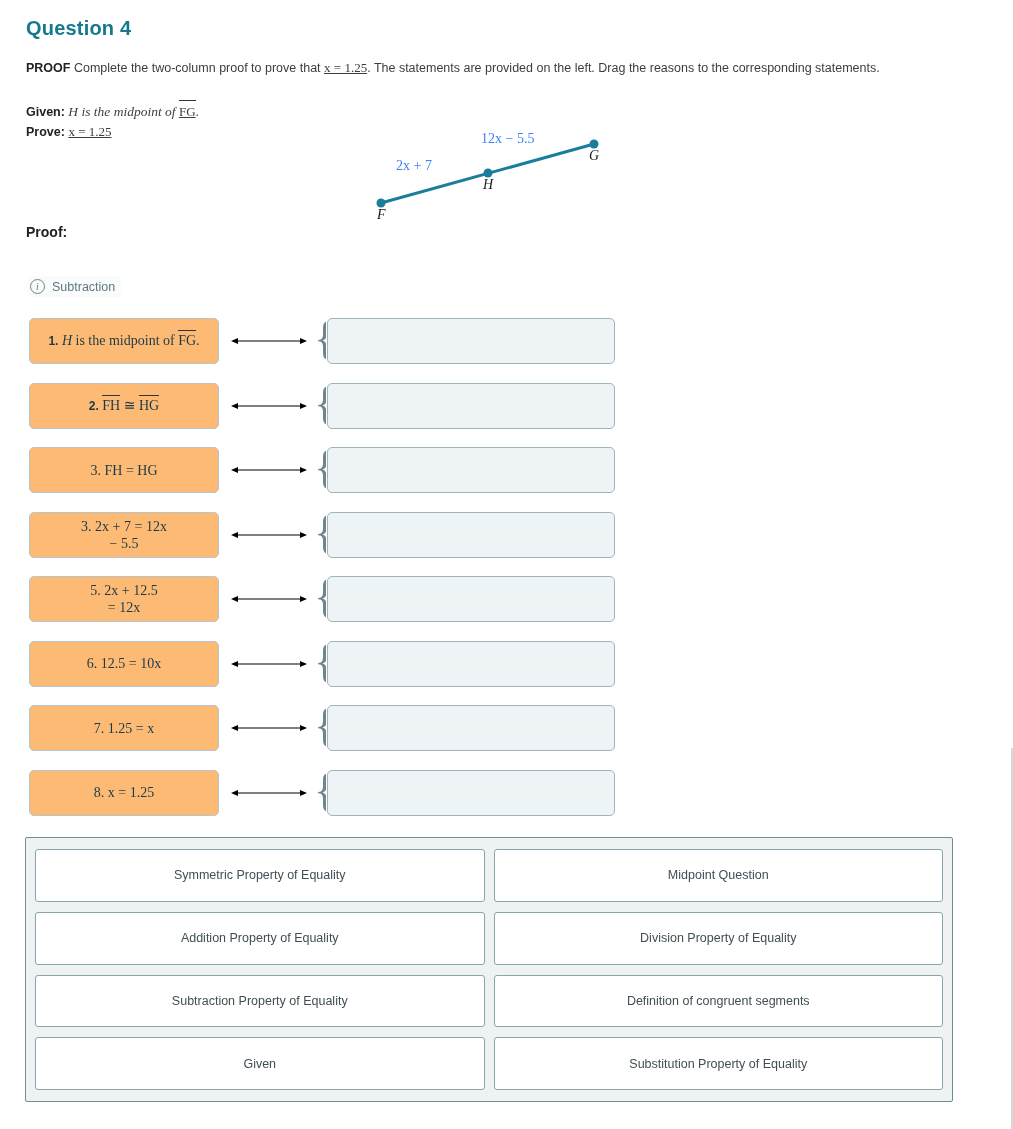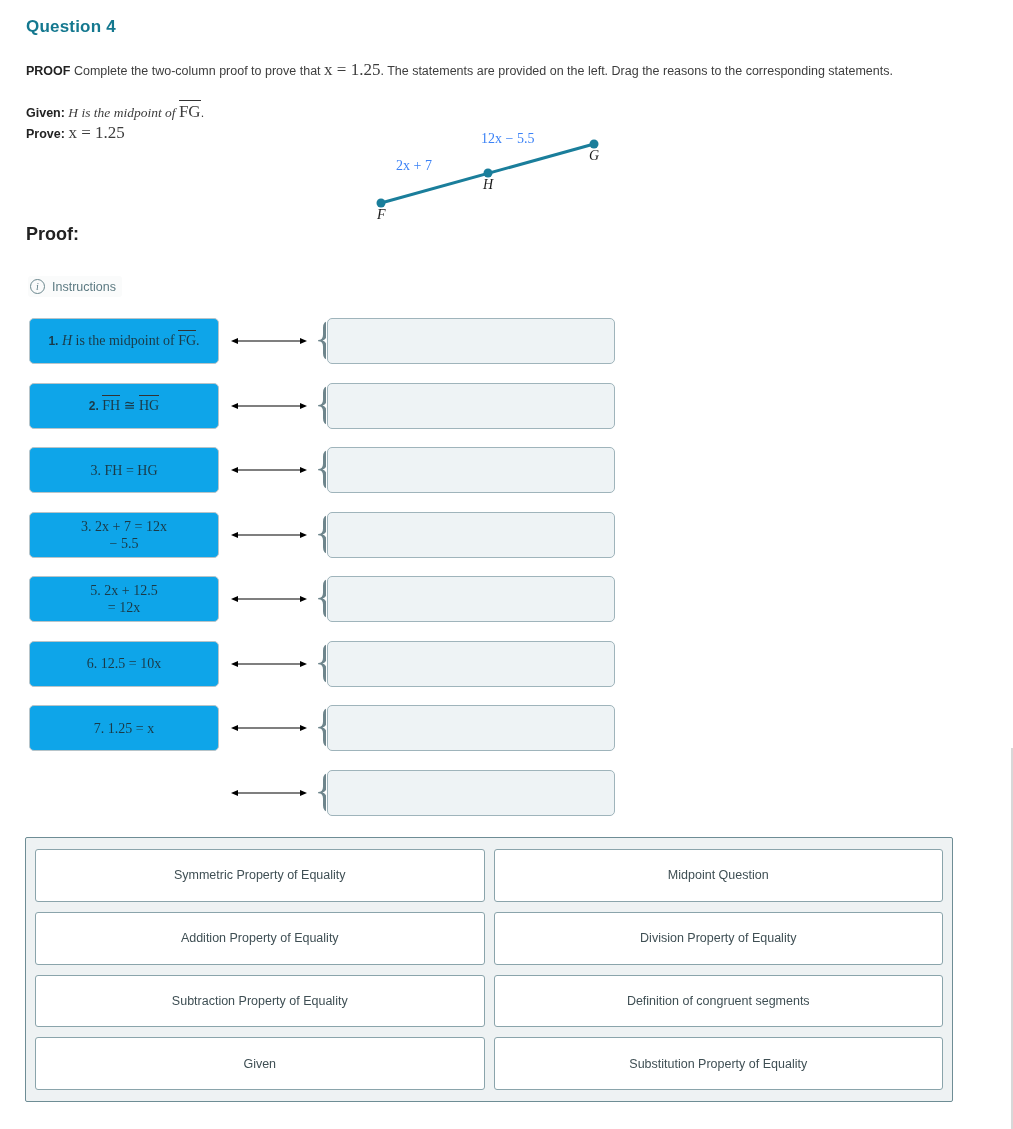--- a/index.html
+++ b/index.html
@@ -9,44 +9,44 @@
     background: #ffffff;
     font-family: "Liberation Sans", sans-serif;
     color: #333333;
     overflow: hidden;
   }
   .page { position: relative; width: 1013px; height: 1129px; }
 
   
   .q-title {
     position: absolute; left: 26px; top: 17px;
-    font-size: 17px; font-weight: bold; color: #14788f;
+    font-size: 20px; font-weight: bold; color: #14788f;
     letter-spacing: .2px;
   }
   .prompt {
     position: absolute; left: 26px; top: 60px;
     font-size: 12.5px; color: #3d3d3d; white-space: nowrap;
   }
   .prompt .lead { font-weight: bold; color: #222; margin-top: 24px; }
   .mathv { font-family: "Liberation Serif", serif; font-style: italic; font-size: 13.5px; }
-  .mathn { font-family: "Liberation Serif", serif; font-style: normal; font-size: 17px; }
+  .mathn { font-family: "Liberation Serif", serif; font-style: normal; font-size: 13px; text-decoration: underline; }
 
   .given-block {
     position: absolute; left: 26px; top: 102px;
     font-size: 12.5px; line-height: 19px; color: #3d3d3d;
   }
   .given-block b { color: #222; }
   .ovl { position: relative; display: inline-block; }
   .ovl::before {
     content: ""; position: absolute; left: 0; right: 0; top: -2px;
     border-top: 1.2px solid #333;
   }
   .proof-label {
     position: absolute; left: 26px; top: 224px;
-    font-size: 18px; font-weight: bold; color: #222;
+    font-size: 14px; font-weight: bold; color: #222;
   }
 
   
   .figure { position: absolute; left: 355px; top: 128px; width: 270px; height: 100px; }
   .fig-lbl {
     position: absolute; font-family: "Liberation Serif", serif;
     font-size: 14px; color: #3b82f6; white-space: nowrap;
   }
   .fig-pt {
     position: absolute; font-family: "Liberation Serif", serif;
@@ -66,21 +66,21 @@
     font-size: 10px; font-family: "Liberation Serif", serif;
     display: flex; align-items: center; justify-content: center; font-style: italic;
   }
 
   
   .rows { position: absolute; left: 0; top: 318px; width: 1013px; }
   .row { position: relative; height: 64.5px; }
 
   .stmt {
     position: absolute; left: 29px; width: 190px; height: 46px;
-    background: #0ea5e9; border: 1px solid #b7c4c9; border-radius: 5px;
+    background: #fdba74; border: 1px solid #b7c4c9; border-radius: 5px;
     display: flex; align-items: center; justify-content: center;
     text-align: center; padding: 2px 8px; cursor: grab;
   }
   .stmt-txt {
     font-family: "Liberation Serif", serif; font-size: 14px; color: #1b3a47;
     line-height: 17px;
   }
   .stmt-txt b { font-family: "Liberation Sans", sans-serif; font-size: 12px; }
 
   .conn { position: absolute; left: 231px; width: 76px; height: 46px; }
@@ -152,21 +152,21 @@
     </svg>
     <span class="fig-lbl" style="left:41px; top:30px;">2x + 7</span>
     <span class="fig-lbl" style="left:126px; top:3px;">12x − 5.5</span>
     <span class="fig-pt" style="left:22px; top:79px;">F</span>
     <span class="fig-pt" style="left:128px; top:49px;">H</span>
     <span class="fig-pt" style="left:234px; top:20px;">G</span>
   </div>
 
   <div class="instructions">
     <span class="i-circle">i</span>
-    <span>Instructions</span>
+    <span>Subtraction</span>
   </div>
 
   <div class="rows">
 
     <div class="row">
       <div class="stmt">
         <span class="stmt-txt"><b>1.</b> <i>H</i> is the midpoint of <span class="ovl">FG</span>.</span>
       </div>
       <div class="conn">
         <svg width="76" height="46">
@@ -267,20 +267,23 @@
             <line x1="3" y1="23" x2="73" y2="23" stroke="#000" stroke-width="1.2"></line>
             <polygon points="0,23 7,20 7,26" fill="#000"></polygon>
             <polygon points="76,23 69,20 69,26" fill="#000"></polygon>
           </svg>
       </div>
       <div class="brace">{</div>
       <div class="drop"></div>
     </div>
 
     <div class="row">
+      <div class="stmt">
+        <span class="stmt-txt">8. x = 1.25</span>
+      </div>
       <div class="conn">
         <svg width="76" height="46">
             <line x1="3" y1="23" x2="73" y2="23" stroke="#000" stroke-width="1.2"></line>
             <polygon points="0,23 7,20 7,26" fill="#000"></polygon>
             <polygon points="76,23 69,20 69,26" fill="#000"></polygon>
           </svg>
       </div>
       <div class="brace">{</div>
       <div class="drop"></div>
     </div>

